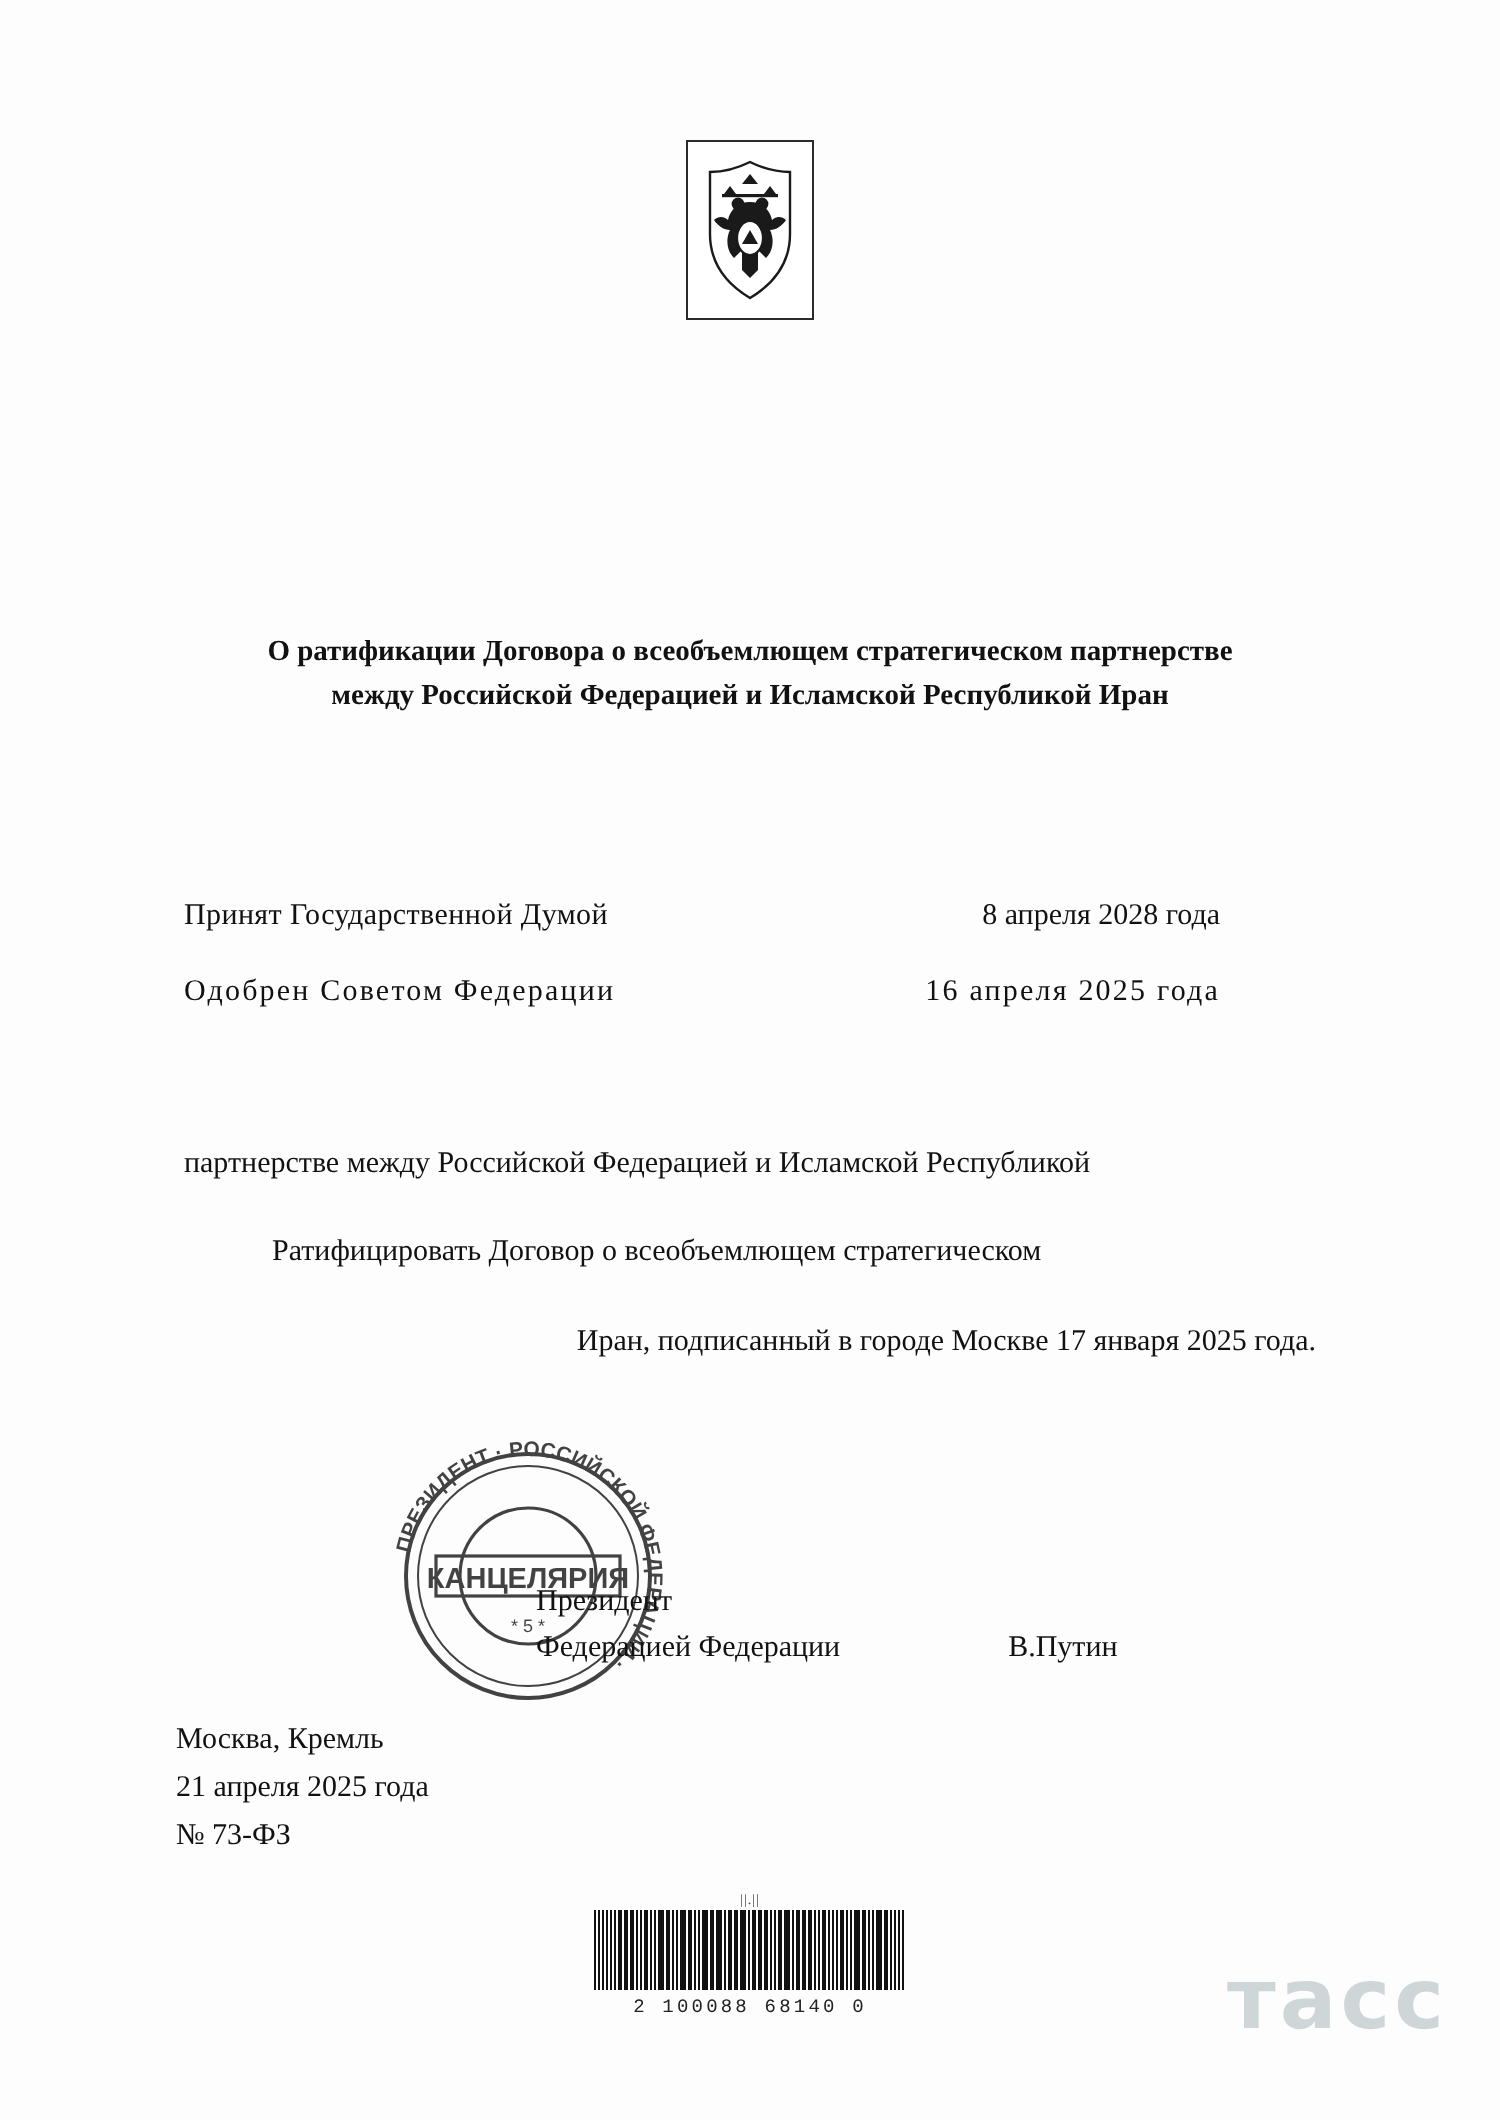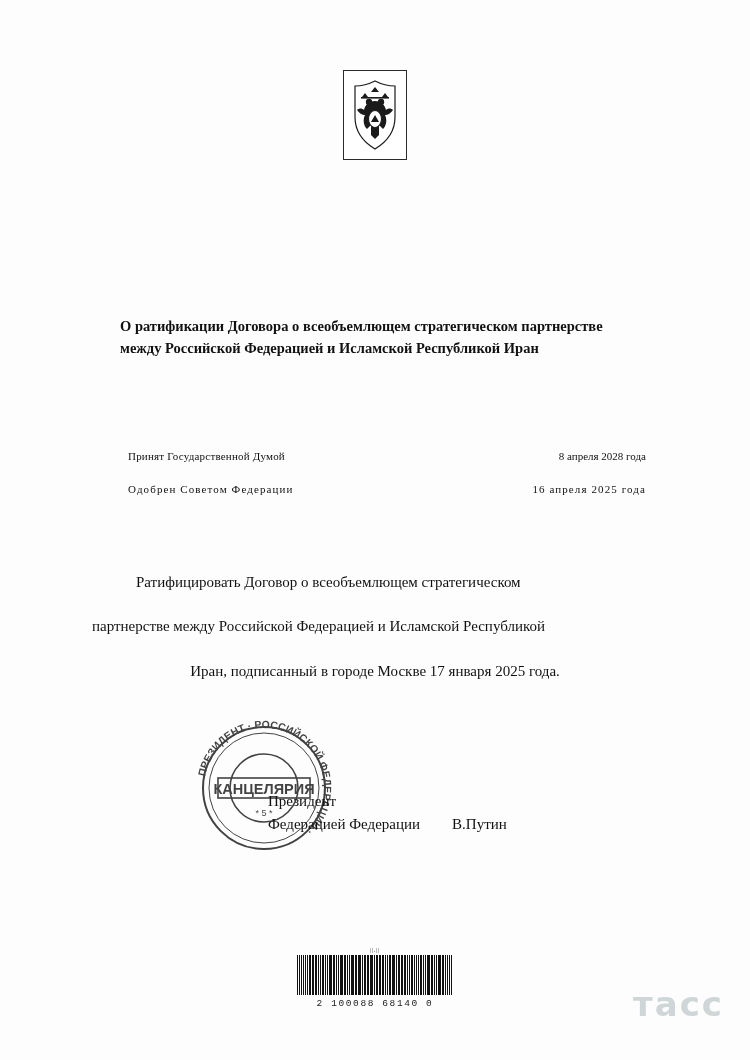--- a/index.html
+++ b/index.html
@@ -63,33 +63,33 @@
     letter-spacing: 7px;
     font-family: "Liberation Serif", serif;
   }
 
   
   .doc-title {
     position: absolute;
     top: 315px;
     left: 120px;
     width: 510px;
+    text-align: center;
     font-size: 14.5px;
     font-weight: 700;
     line-height: 1.55;
   }
 
   
   .adoption {
     position: absolute;
     top: 450px;
     left: 92px;
     width: 566px;
-    font-size: 11px;
-    margin-left: 36px;
+    font-size: 15px;
   }
   .adopt-row {
     display: flex;
     justify-content: space-between;
     margin-bottom: 21px;
   }
   .adopt-row .left { letter-spacing: 0.2px; }
   .adopt-row.spaced .left,
   .adopt-row.spaced .right { letter-spacing: 1.1px; font-family: Liberation Serif, serif; }
   .adopt-row .right { padding-right: 48px; }
@@ -100,33 +100,33 @@
     top: 560px;
     left: 92px;
     width: 566px;
     font-size: 15px;
     line-height: 2.95;
     text-align: justify;
     text-justify: inter-word;
   }
   .body-text p { margin: 0; }
   .body-text .indent { display: inline-block; width: 44px; }
-  .body-text .last { text-align: center; }
+  .body-text .last { text-align: right; }
 
   
   .signature {
     position: absolute;
     top: 790px;
     left: 268px;
     font-size: 15px;
     line-height: 1.55;
   }
   .signature .sig-name {
     display: inline-block;
-    margin-left: 32px;
+    margin-left: 84px;
   }
 
   
   .stamp {
     position: absolute;
     top: 712px;
     left: 188px;
     width: 152px;
     height: 152px;
     opacity: 0.82;
@@ -176,21 +176,21 @@
     letter-spacing: 1.6px;
     color: #222;
   }
 
   
   .tass-logo {
     position: absolute;
     right: 26px;
     bottom: 36px;
     font-family: "DejaVu Sans", sans-serif;
-    font-size: 34px;
+    font-size: 42px;
     font-weight: 700;
     letter-spacing: 2px;
     color: #cfd6d8;
     text-transform: lowercase;
   }
 </style>
 </head>
 <body>
 
 <div class="page">
@@ -225,22 +225,22 @@
       <span class="left">Принят Государственной Думой</span>
       <span class="right">8 апреля 2028 года</span>
     </div>
     <div class="adopt-row spaced">
       <span class="left">Одобрен Советом Федерации</span>
       <span class="right">16 апреля 2025 года</span>
     </div>
   </div>
 
   <div class="body-text">
+    <p>партнерстве между Российской Федерацией и Исламской Республикой</p>
     <p><span class="indent"></span><span>Ратифицировать Договор о всеобъемлющем стратегическом</span></p>
-    <p>партнерстве между Российской Федерацией и Исламской Республикой</p>
     <p class="last">Иран, подписанный в городе Москве 17 января 2025 года.</p>
   </div>
 
   <div class="stamp">
     <svg width="152" height="152" viewBox="0 0 152 152" aria-hidden="true">
       <defs>
         <path id="outerArc" d="M 76,76 m -60,0 a 60,60 0 1,1 120,0 a 60,60 0 1,1 -120,0"></path>
       </defs>
       <circle cx="76" cy="76" r="61" fill="none" stroke="#1a1a1a" stroke-width="2"></circle>
       <circle cx="76" cy="76" r="55" fill="none" stroke="#1a1a1a" stroke-width="1"></circle>
@@ -254,20 +254,25 @@
     </svg>
   </div>
 
   <div class="signature">
     <div>Президент</div>
     <div>
       <span>Федерацией Федерации</span><span class="sig-name">В.Путин</span>
     </div>
   </div>
 
+  <div class="place-block">
+    <div>Москва, Кремль</div>
+    <div>21 апреля 2025 года</div>
+    <div>№ 73-ФЗ</div>
+  </div>
 
   <div class="barcode-wrap">
     <div class="barcode-top">||.||</div>
     <div class="barcode-bars" id="barcode-bars">
         <i style="width: 1px;"></i>
         <i style="width: 1px;"></i>
         <i style="width: 1px;"></i>
         <i style="width: 1px;"></i>
         <i style="width: 1px;"></i>
         <i style="width: 1px;"></i>

